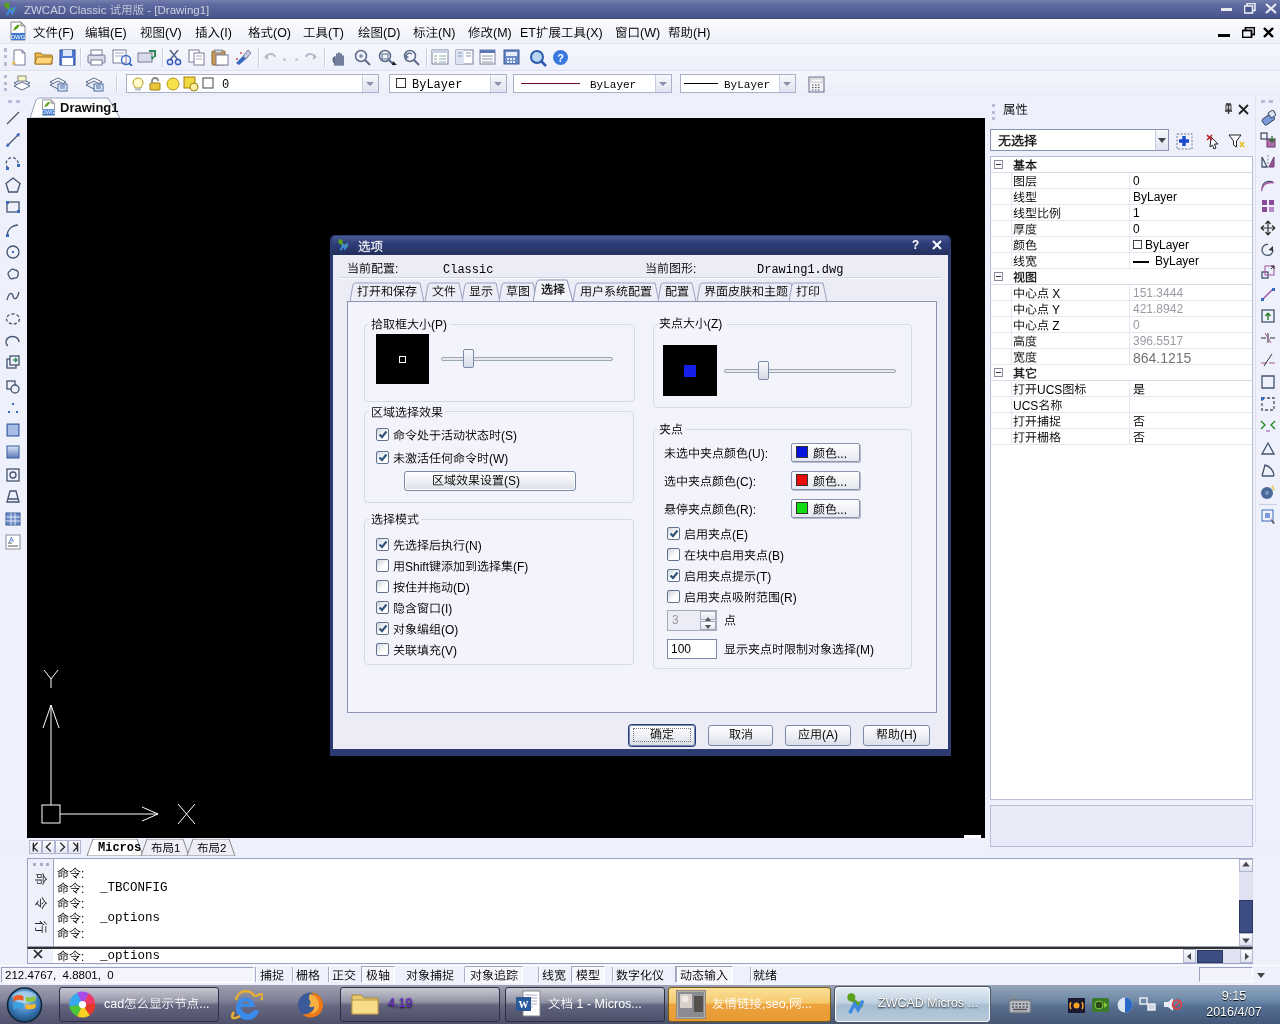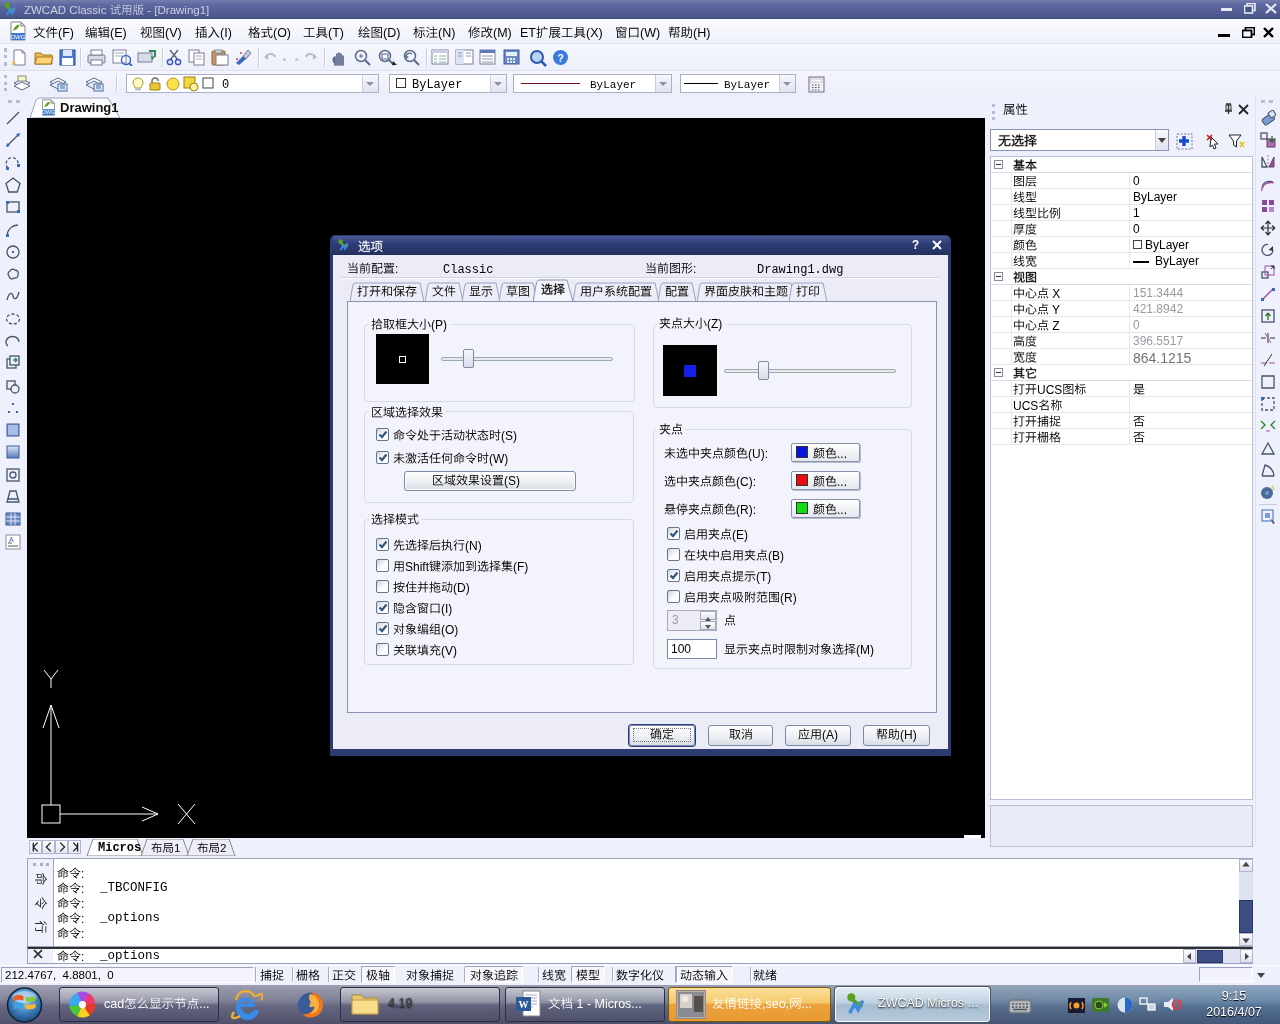--- a/index.html
+++ b/index.html
@@ -1689,21 +1689,21 @@
 <svg class="abs" style="left:294px;top:988px" width="33" height="33" viewBox="0 0 33 33">
 <circle cx="16.5" cy="17" r="12.5" fill="#3a5a9a"></circle>
 <path d="M16.5 4.5 a12.5 12.5 0 1 1 -8 22 a12 9 0 0 0 12 -10 c3 -2 2 -6 0 -8 a10 8 0 0 0 -4 -4 Z" fill="#f07818"></path>
 <path d="M16 6 c5 1 9 5 9 11 c0 5 -4 9 -9 9 c3 -2 5 -5 4 -8 c-2 2 -4 1 -5 0 c2 -2 2 -5 0 -7 c0 -2 0 -4 1 -5 Z" fill="#f8b040"></path>
   </svg>
 <div class="abs" style="left:340px;top:987px;width:160px;height:35px;border:1px solid #2e2e44;border-radius:3px;background:linear-gradient(rgba(255,255,255,0.45),rgba(255,255,255,0.15) 45%,rgba(90,90,120,0.25) 50%,rgba(70,70,100,0.3));"></div>
 <svg class="abs" style="left:350px;top:991px" width="30" height="27" viewBox="0 0 30 27">
 <path d="M2 4 h9 l3 3 h14 v16 h-26 Z" fill="#e8c86a" stroke="#a8883a"></path>
 <path d="M2 9 h26 v14 h-26 Z" fill="#f8dc8a" stroke="#b8984a"></path>
   </svg>
-<div class="abs" style="left:388px;top:996px;font-size:12.5px;color:#404040;text-shadow:0 1px 2px #000">4.19</div>
+<div class="abs" style="left:388px;top:996px;font-size:12.5px;color:#6d28d9;text-shadow:0 1px 2px #000">4.19</div>
 <div class="abs" style="left:505px;top:987px;width:160px;height:35px;border:1px solid #2e2e44;border-radius:3px;background:linear-gradient(rgba(255,255,255,0.45),rgba(255,255,255,0.15) 45%,rgba(90,90,120,0.25) 50%,rgba(70,70,100,0.3));"></div>
 <svg class="abs" style="left:515px;top:989px" width="28" height="30" viewBox="0 0 28 30">
 <rect x="8" y="2" width="17" height="25" fill="#fff" stroke="#888"></rect>
 <path d="M10 6 h12 M10 9 h12 M10 12 h12 M10 15 h12 M10 18 h8" stroke="#aac" stroke-width="1"></path>
 <rect x="1" y="8" width="15" height="14" fill="#2a5a9a"></rect>
     <text x="8.5" y="19" font-size="10" fill="#fff" text-anchor="middle" font-family="Liberation Serif" font-weight="bold">W</text>
   </svg>
 <svg class="tr " style="left:548px;top:995px" width="95" height="19">
     <g transform="translate(0,13.0) scale(0.0125,-0.0125)" fill="#fff">
       <use href="#u6587" x="0"></use>

